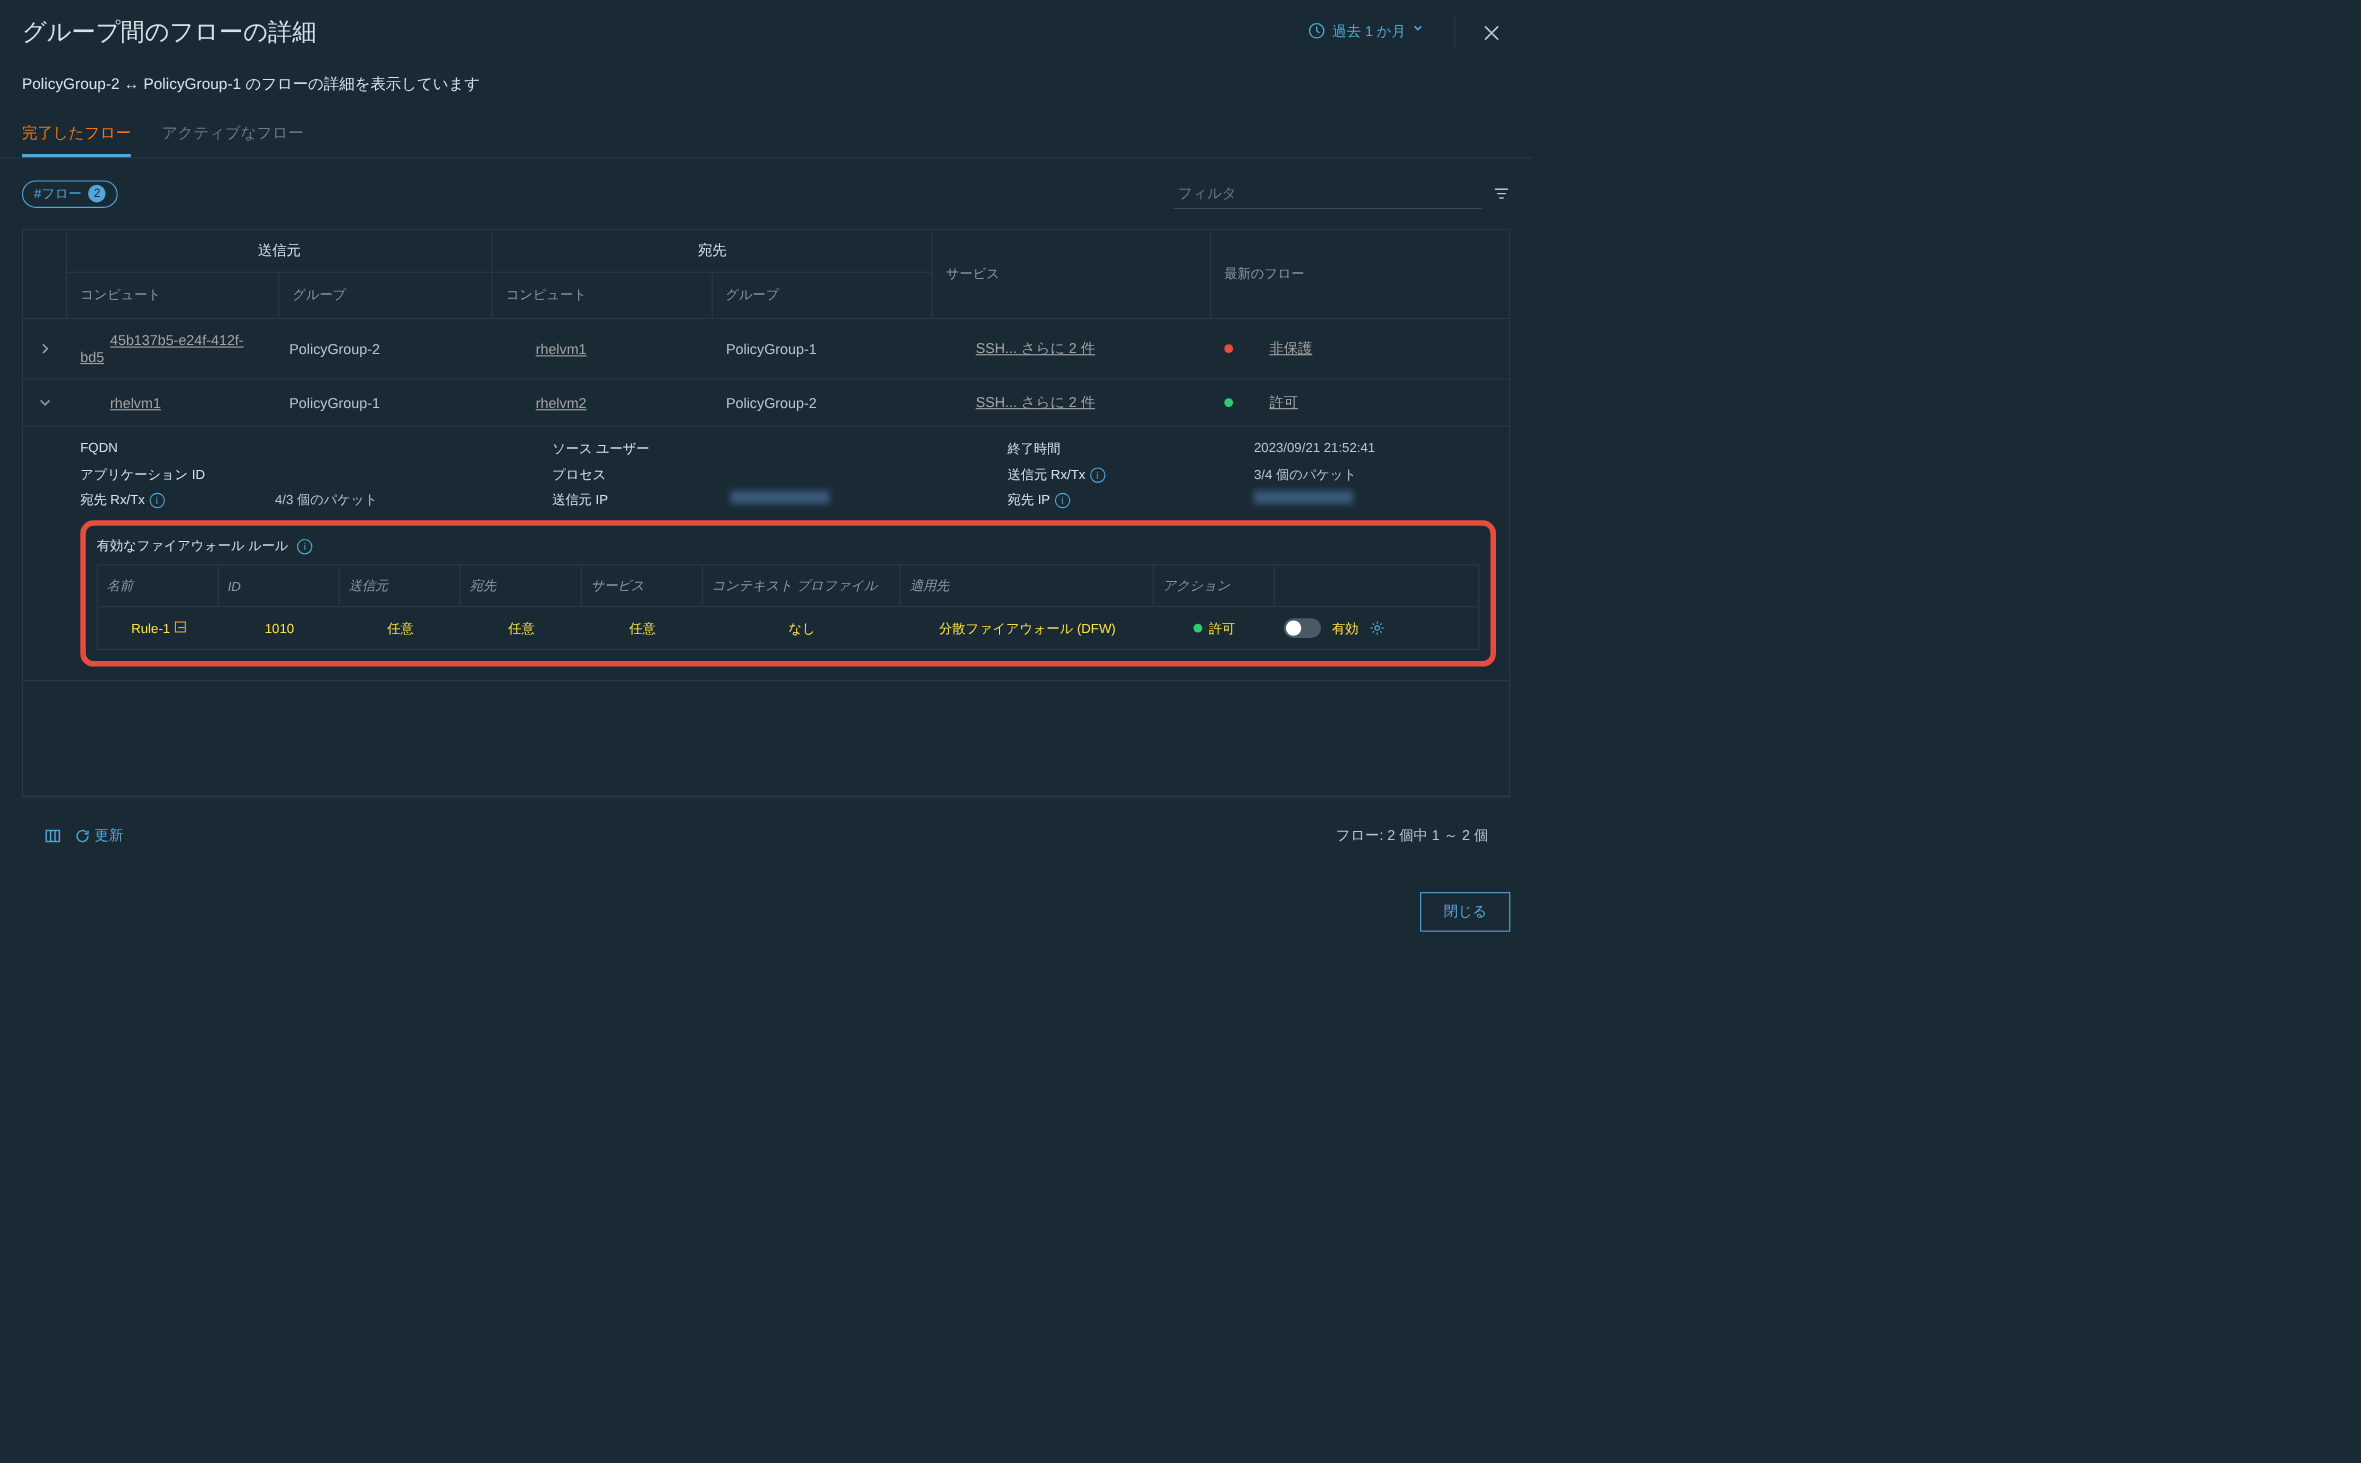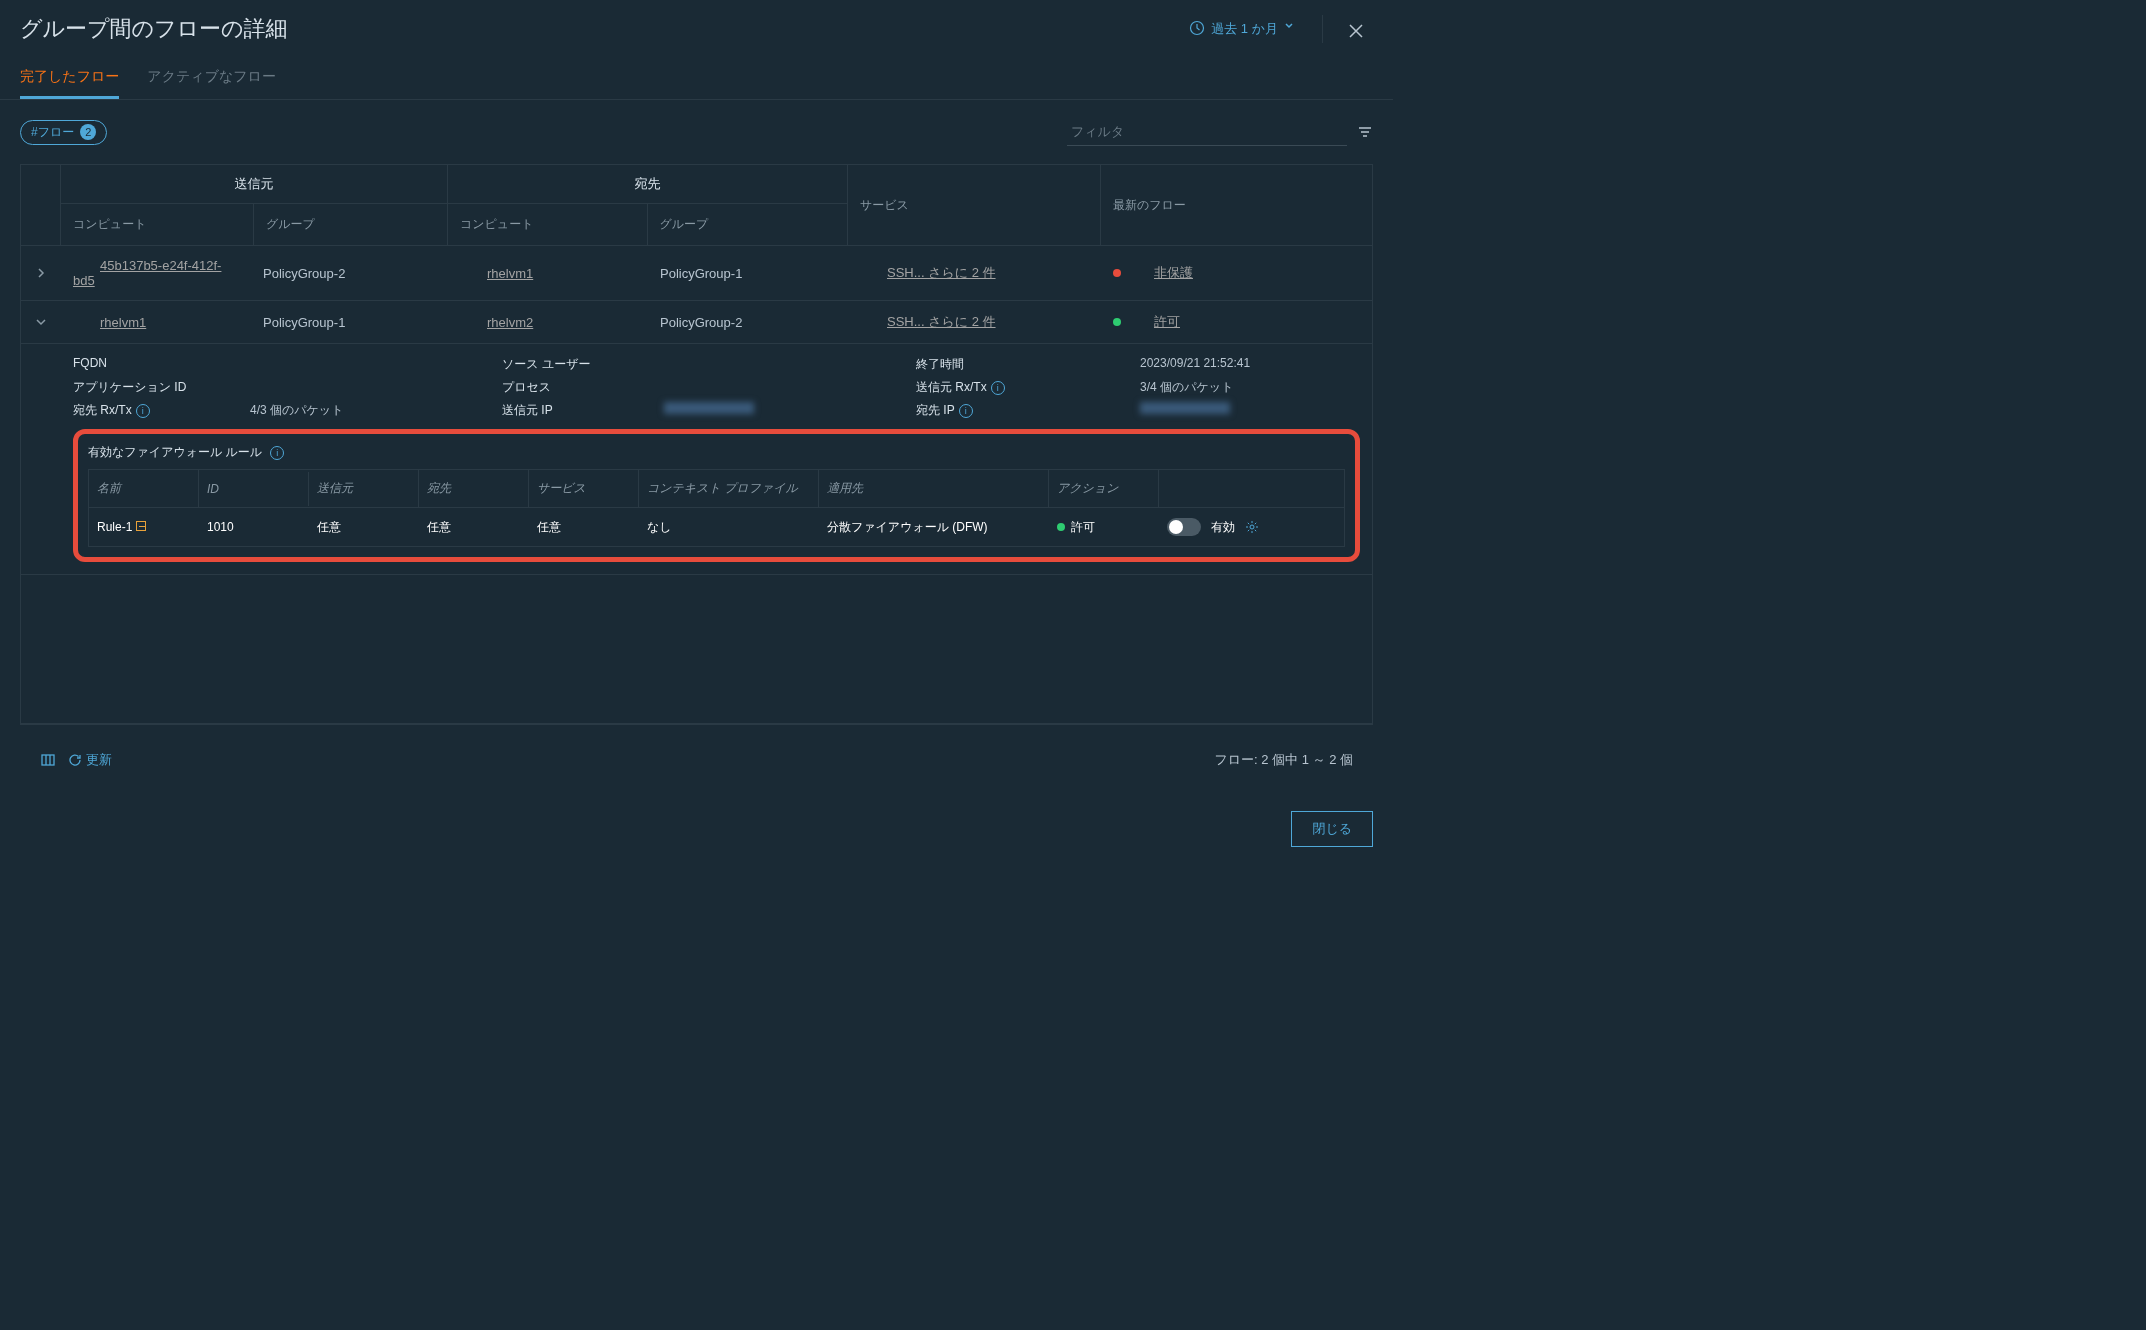--- a/index.html
+++ b/index.html
@@ -247,22 +247,23 @@
     .fw-th {
       padding: 10px 8px;
       color: #8a9aa5;
       font-size: 12px;
       border-right: 1px solid #2a3a45;
       font-style: italic;
     }
     .fw-th:last-child { border-right: none; }
     .fw-td {
       padding: 10px 8px;
-      color: #ffffff;
-      font-size: 12px;
+      color: #fde047;
+      font-size: 12px;
+      text-align: center;
     }
     .toggle-cell {
       display: flex;
       align-items: center;
       gap: 10px;
     }
     .toggle {
       width: 34px;
       height: 18px;
       background: #4a5a65;
@@ -358,20 +359,21 @@
           </svg>
       </div>
       <div class="close-btn">
         <svg width="18" height="18" viewBox="0 0 18 18" fill="none" stroke="#b8c5d0" stroke-width="1.5">
             <path d="M3 3l12 12M15 3L3 15"></path>
           </svg>
       </div>
     </div>
   </div>
 
+  <div class="subheader">PolicyGroup-2 ↔ PolicyGroup-1 のフローの詳細を表示しています</div>
 
   <div class="tabs">
     <div class="tab active">完了したフロー</div>
     <div class="tab">アクティブなフロー</div>
   </div>
 
   <div class="filter-row">
     <div class="flow-pill">
       <span>#フロー</span>
       <span class="badge-count">2</span>

